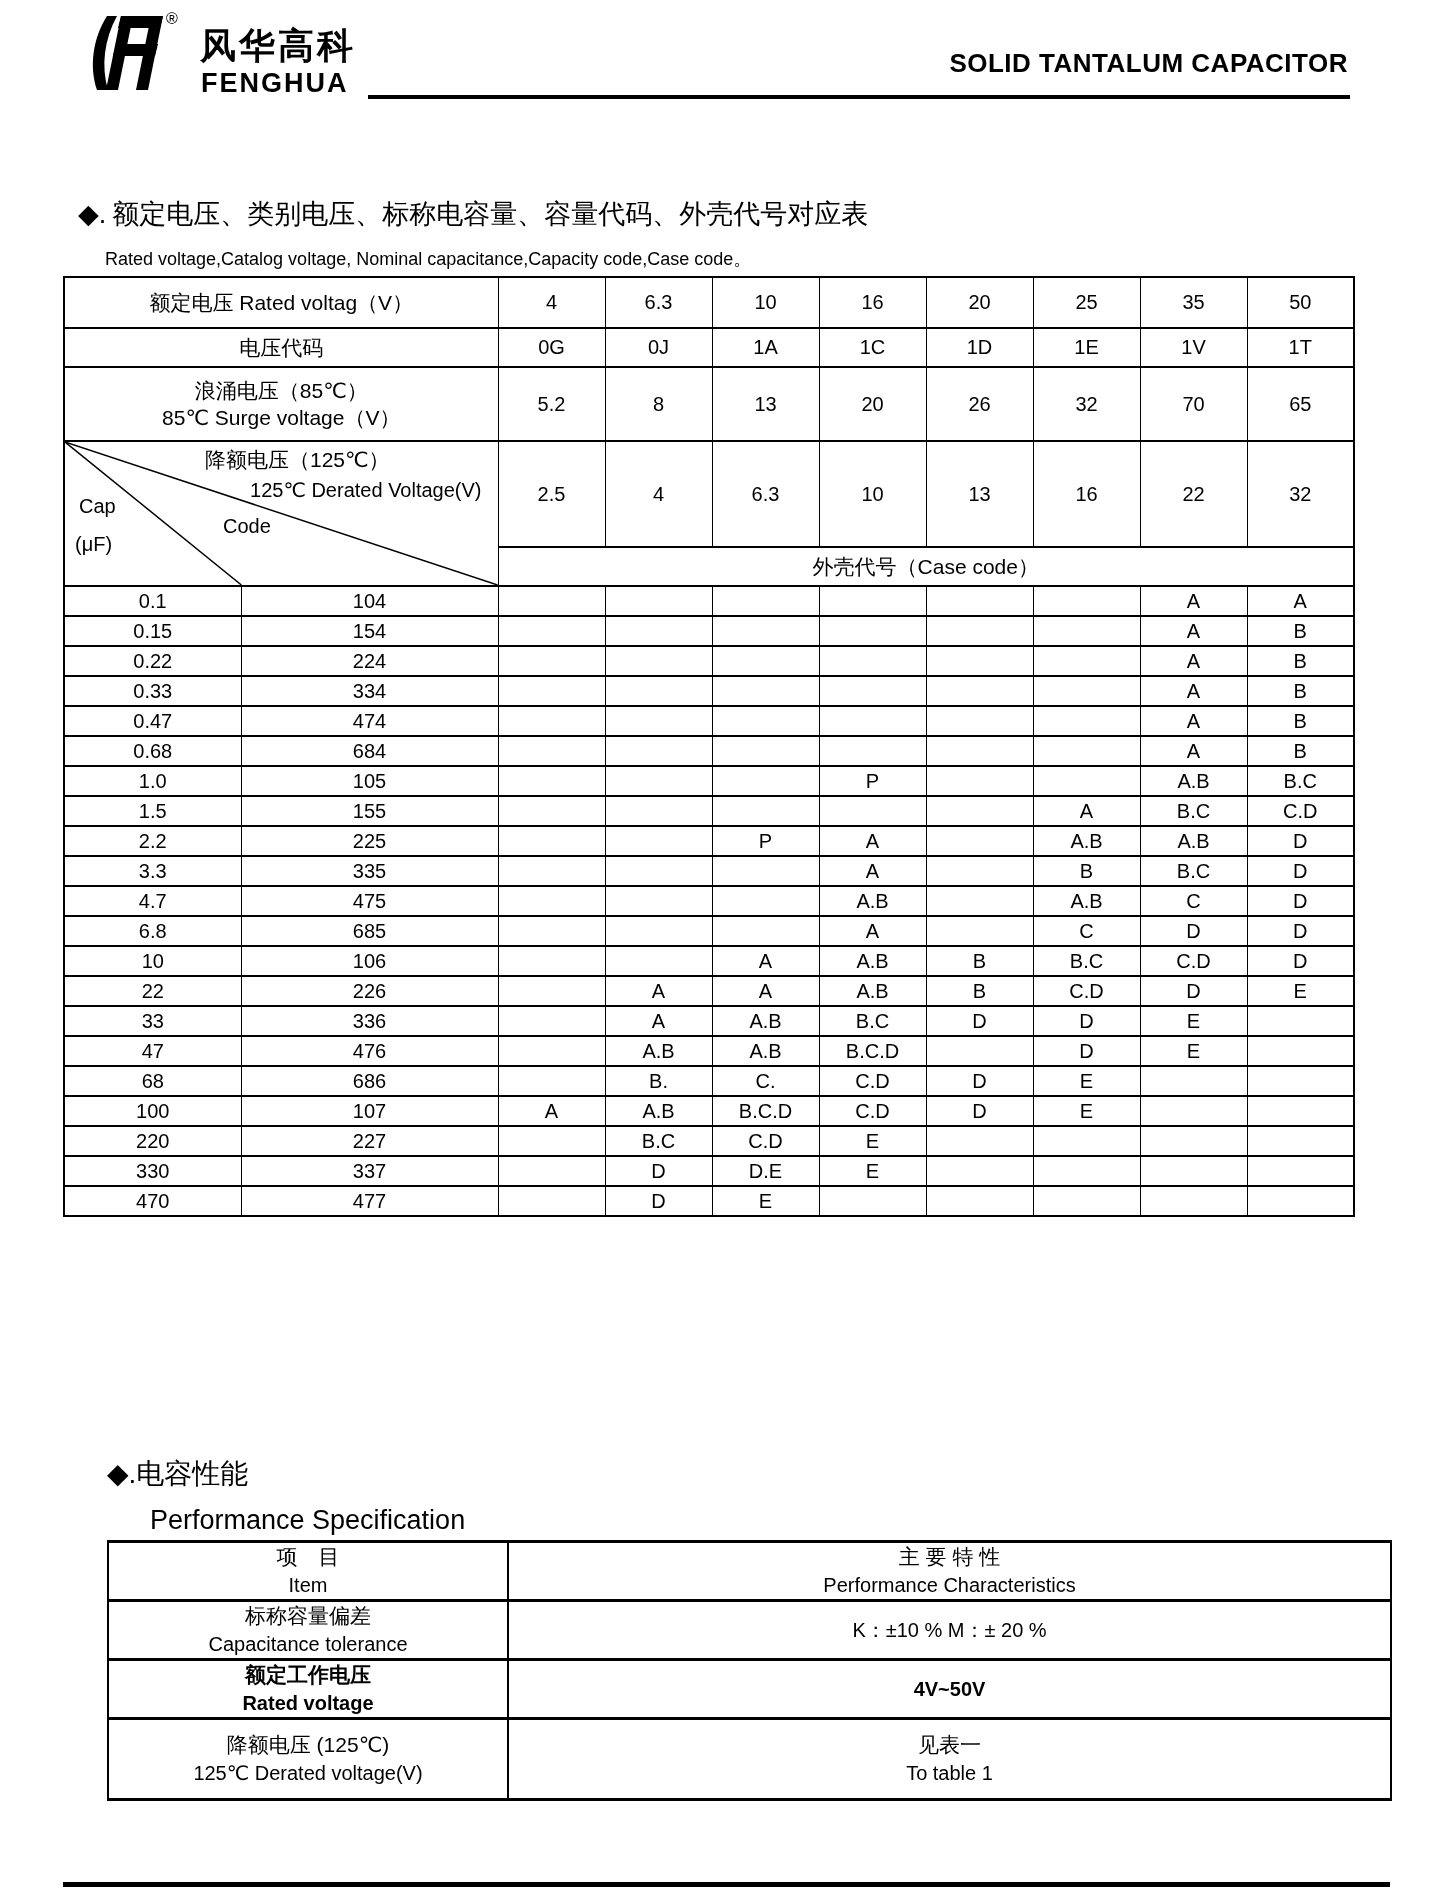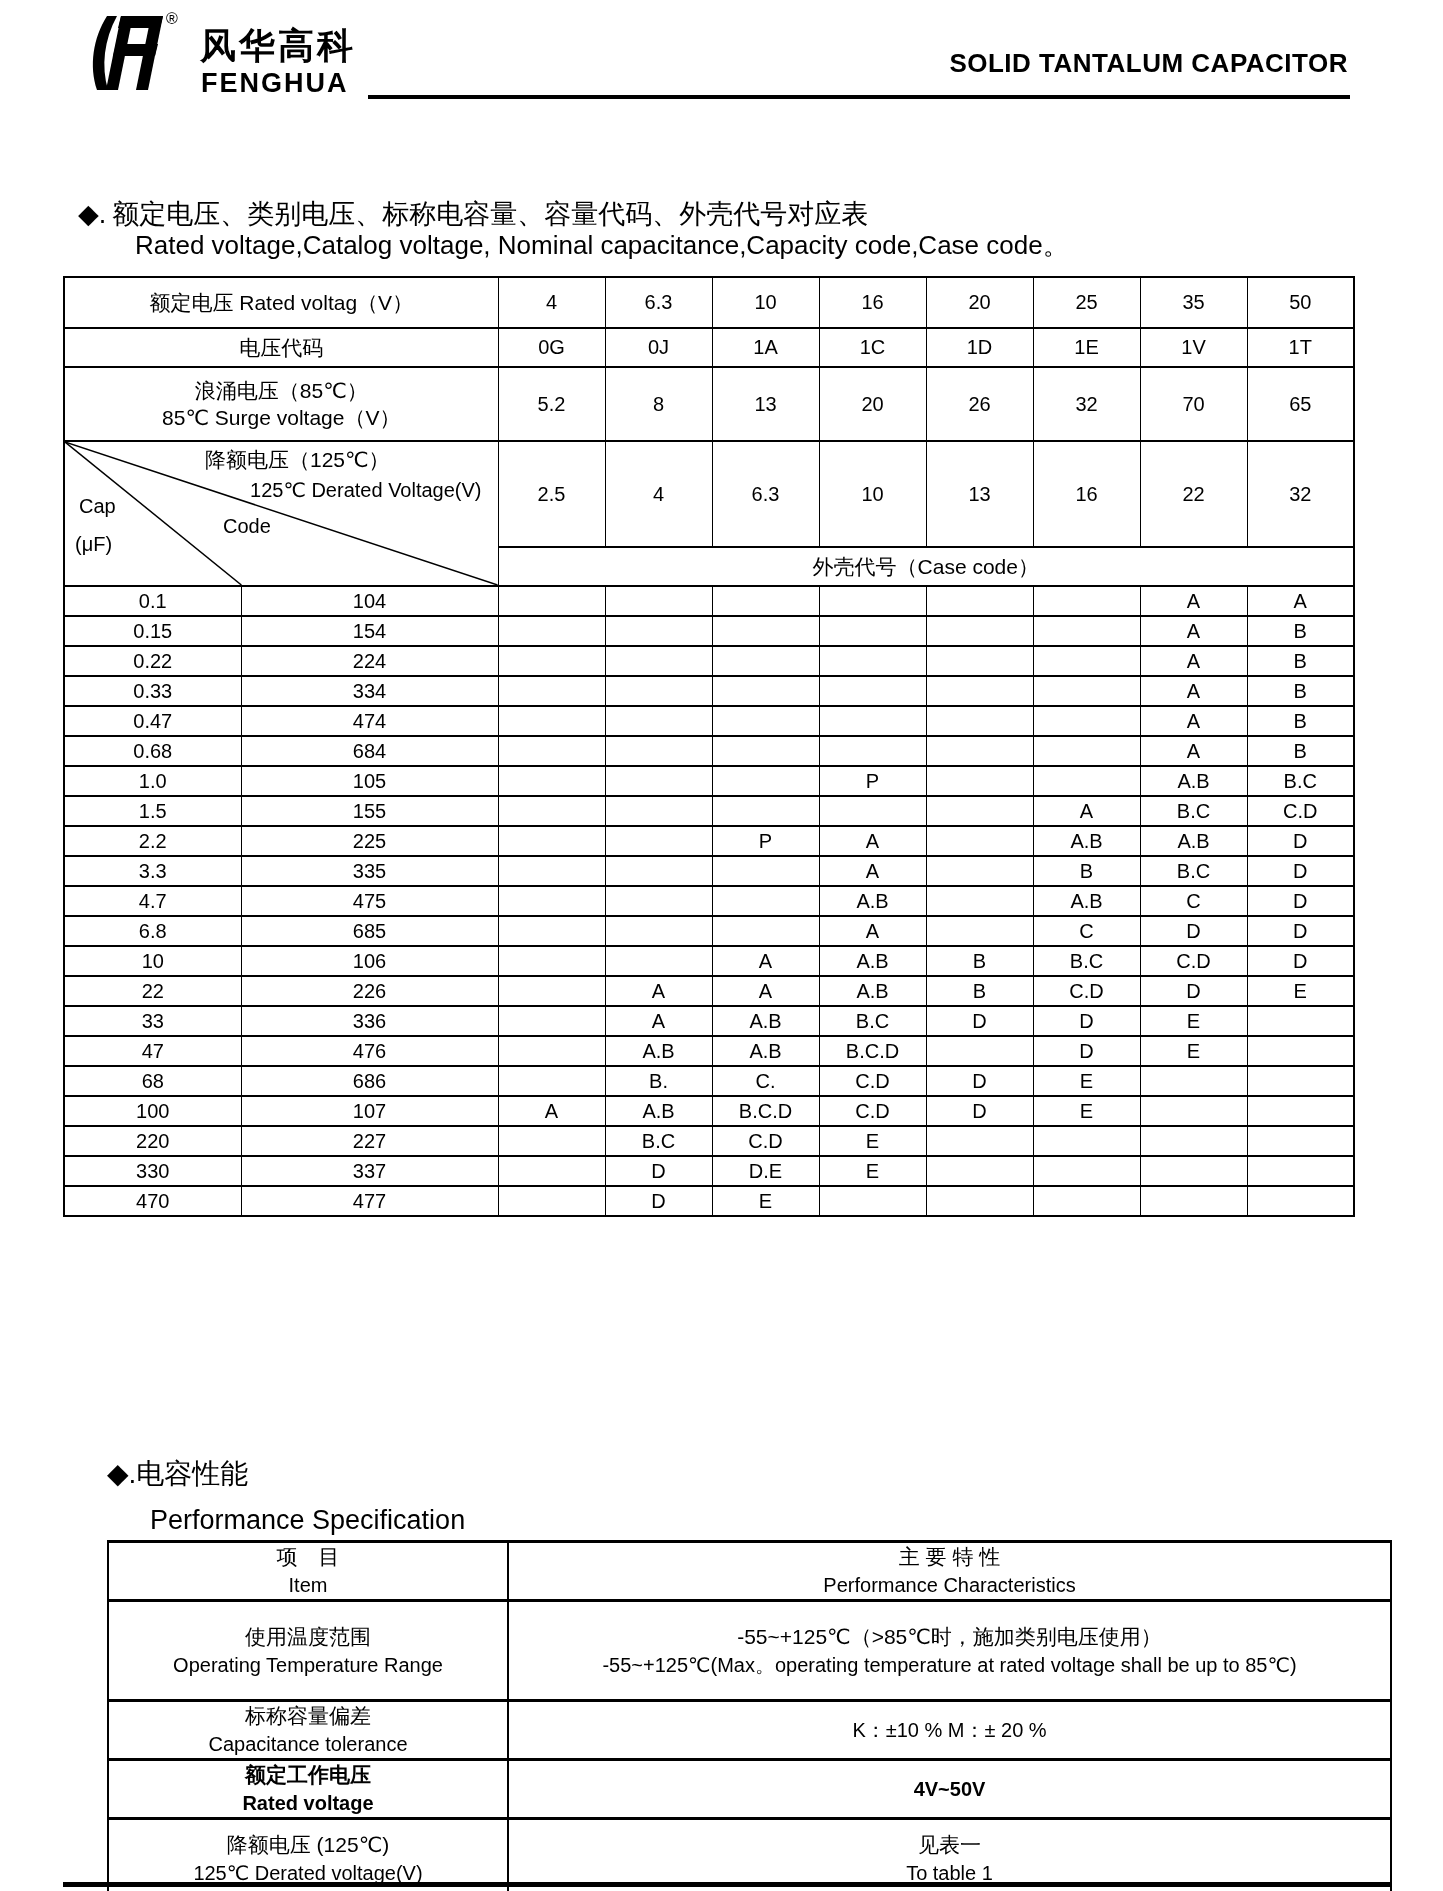--- a/index.html
+++ b/index.html
@@ -10,21 +10,21 @@
   
   .logo-mark{position:absolute;left:77px;top:14px;}
   .reg-mark{position:absolute;left:166px;top:10px;font-size:16px;}
   .brand-cn{position:absolute;left:200px;top:22px;font-size:36px;font-weight:bold;letter-spacing:3px;}
   .brand-en{position:absolute;left:201px;top:68px;font-size:27px;font-weight:bold;letter-spacing:2px;}
   .doc-title{position:absolute;right:95px;top:48px;font-size:26px;font-weight:bold;letter-spacing:0.5px;}
   .header-rule{position:absolute;left:368px;top:95px;width:982px;height:4px;background:#000;}
   
   .sec1-line1{position:absolute;left:78px;top:196px;font-size:27px;}
   .sec1-line1 .bullet{margin-right:6px;}
-  .sec1-line2{position:absolute;left:105px;top:228px;font-size:26px;margin-left:30px;}
+  .sec1-line2{position:absolute;left:105px;top:247px;font-size:18px;}
   .sec2-line1{position:absolute;left:107px;top:1455px;font-size:28px;}
   .sec2-line2{position:absolute;left:150px;top:1505px;font-size:27px;}
   
   table{border-collapse:collapse;table-layout:fixed;}
   .t1{position:absolute;left:63px;top:276px;width:1290px;border:2px solid #000;}
   .t1 td{
     border-left:1px solid #000;border-right:1px solid #000;
     border-top:2px solid #000;border-bottom:2px solid #000;
     text-align:center;vertical-align:middle;font-size:20px;padding:0;overflow:hidden;
   }
@@ -445,30 +445,20 @@
         <tr class="t2h">
       <td>
         <div class="cn">项　目</div>
         <div>Item</div>
       </td>
       <td>
         <div class="cn">主 要 特 性</div>
         <div>Performance Characteristics</div>
       </td>
     </tr>
-    <tr class="r1">
-      <td>
-        <div class="cn">使用温度范围</div>
-        <div>Operating Temperature Range</div>
-      </td>
-      <td>
-        <div class="cn">-55~+125℃（&gt;85℃时，施加类别电压使用）</div>
-        <div>-55~+125℃(Max。operating temperature at rated voltage shall be up to 85℃)</div>
-      </td>
-    </tr>
     <tr class="r2">
       <td>
         <div class="cn">标称容量偏差</div>
         <div>Capacitance tolerance</div>
       </td>
       <td>
         <div>K：±10 %   M：± 20 %</div>
         <div></div>
       </td>
     </tr>

